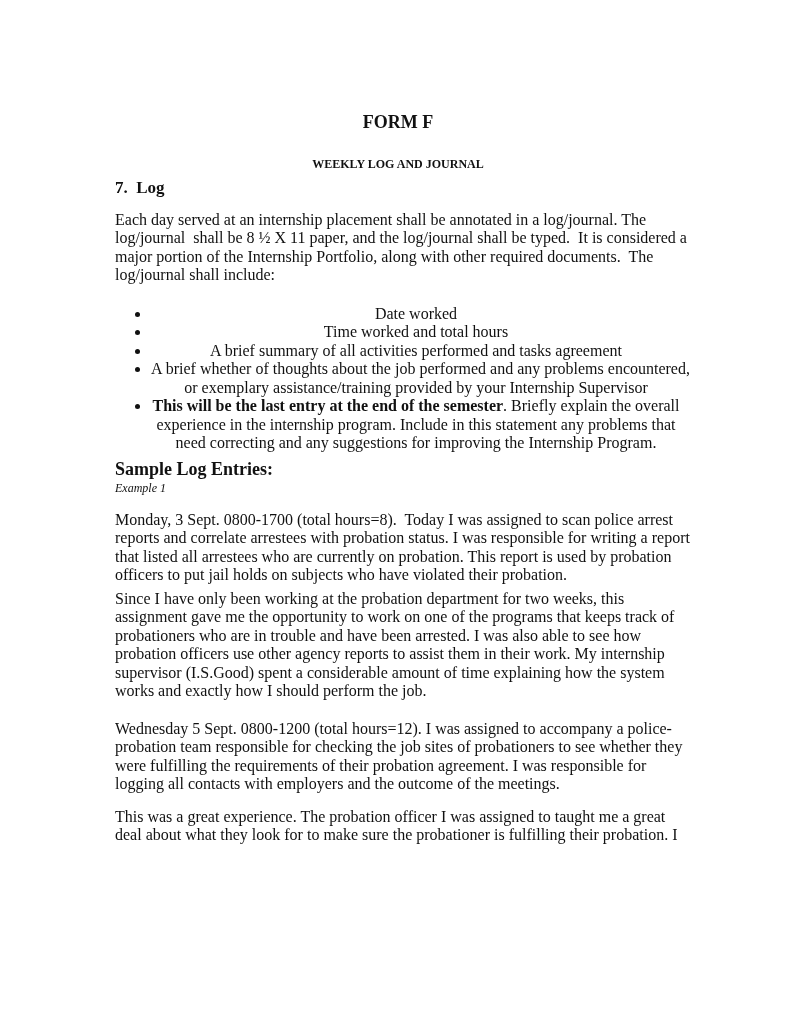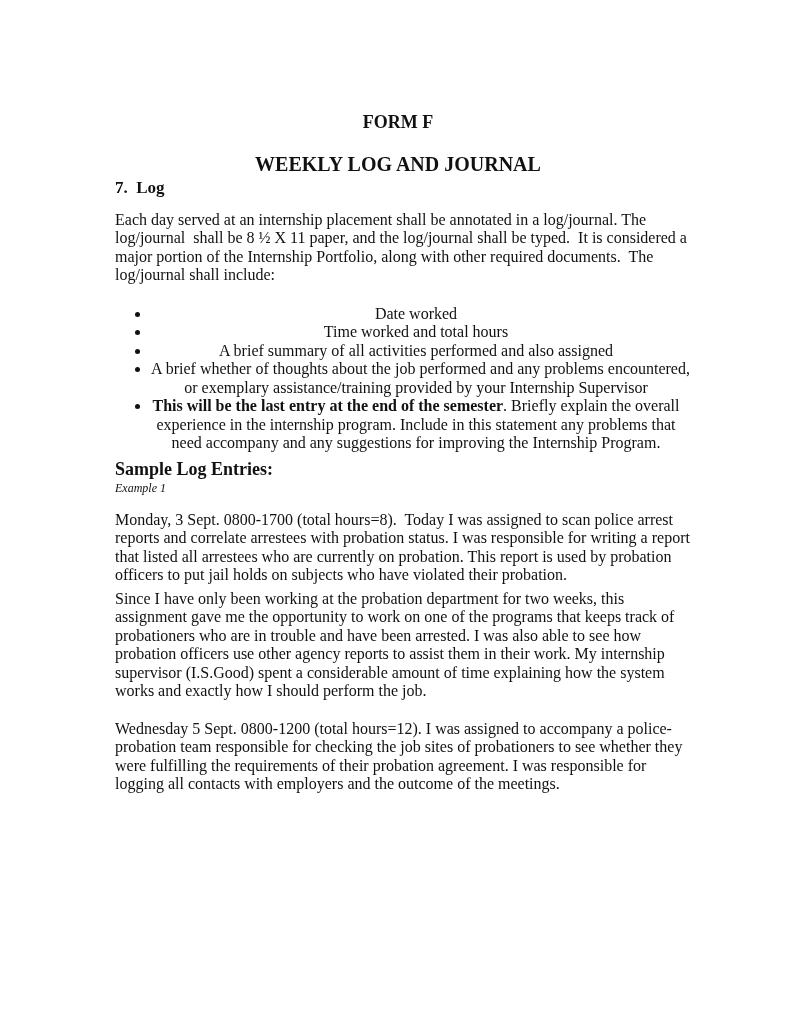--- a/index.html
+++ b/index.html
@@ -18,21 +18,21 @@
   }
   .title {
     font-size: 18px;
     font-weight: bold;
     text-align: center;
     margin: 0;
     white-space: pre;
     line-height: 21px;
   }
   .subtitle {
-    font-size: 20px;
+    font-size: 12px;
     font-weight: bold;
     text-align: center;
     margin: 21px 0 0 0;
     white-space: pre;
     line-height: 21px;
   }
   .section-heading {
     font-size: 17px;
     font-weight: bold;
     margin: 3px 0 0 0;
@@ -93,26 +93,26 @@
   <h2 class="section-heading">7.  Log</h2>
 
   <p class="body">Each day served at an internship placement shall be annotated in a log/journal. The
 log/journal  shall be 8 ½ X 11 paper, and the log/journal shall be typed.  It is considered a
 major portion of the Internship Portfolio, along with other required documents.  The
 log/journal shall include:</p>
 
   <ul class="req-list">
     <li><span>Date worked</span></li>
     <li><span>Time worked and total hours</span></li>
-    <li><span>A brief summary of all activities performed and also assigned</span></li>
+    <li><span>A brief summary of all activities performed and tasks agreement</span></li>
     <li><span>A brief whether of thoughts about the job performed and any problems encountered,
 or exemplary assistance/training provided by your Internship Supervisor</span></li>
     <li><span class="b">This will be the last entry at the end of the semester</span><span>. Briefly explain the overall
 experience in the internship program. Include in this statement any problems that
-need accompany and any suggestions for improving the Internship Program.</span></li>
+need correcting and any suggestions for improving the Internship Program.</span></li>
   </ul>
 
   <h2 class="sample-heading">Sample Log Entries:</h2>
 
   <p class="example-serif">Example 1</p>
 
   <p class="body">Monday, 3 Sept. 0800-1700 (total hours=8).  Today I was assigned to scan police arrest
 reports and correlate arrestees with probation status. I was responsible for writing a report
 that listed all arrestees who are currently on probation. This report is used by probation
 officers to put jail holds on subjects who have violated their probation.</p>
@@ -123,14 +123,16 @@
 probation officers use other agency reports to assist them in their work. My internship
 supervisor (I.S.Good) spent a considerable amount of time explaining how the system
 works and exactly how I should perform the job.</p>
 
 
   <p class="body para3">Wednesday 5 Sept. 0800-1200 (total hours=12). I was assigned to accompany a police-
 probation team responsible for checking the job sites of probationers to see whether they
 were fulfilling the requirements of their probation agreement. I was responsible for
 logging all contacts with employers and the outcome of the meetings.</p>
 
+  <p class="body para4">This was a great experience. The probation officer I was assigned to taught me a great
+deal about what they look for to make sure the probationer is fulfilling their probation. I</p>
 
 </div>
 
 </body></html>

